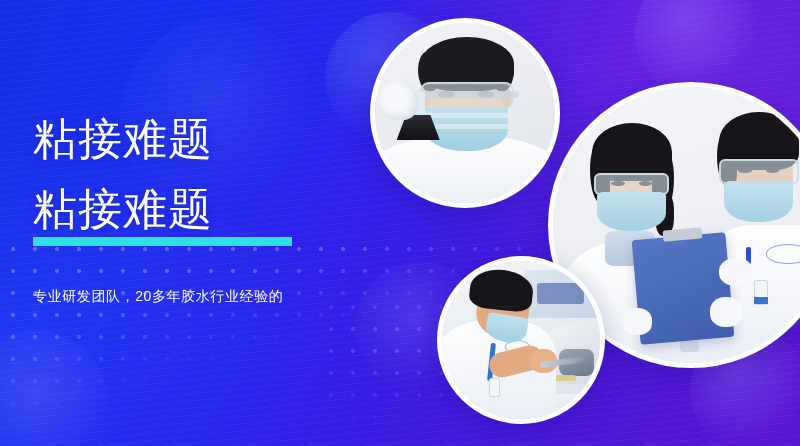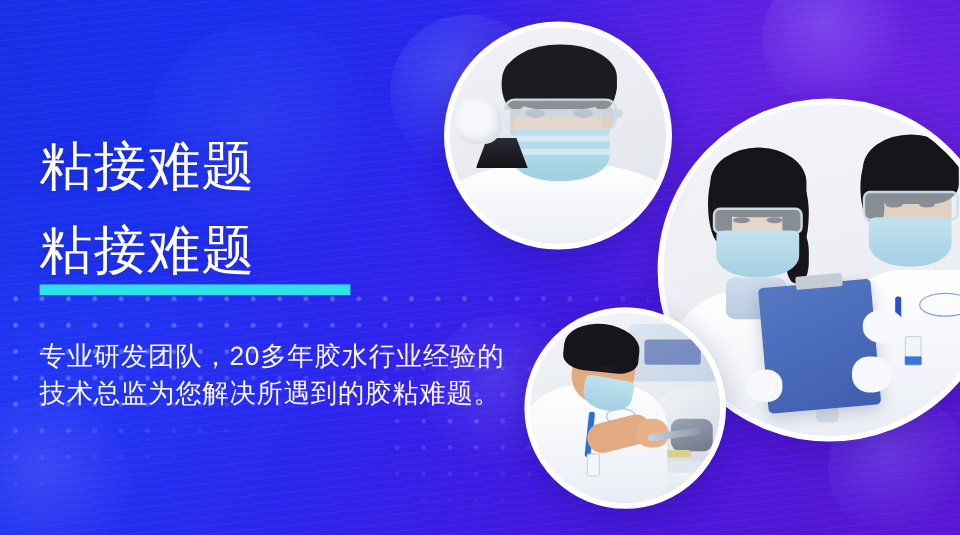--- a/index.html
+++ b/index.html
@@ -124,21 +124,21 @@
     line-height: 70px;
     font-weight: 400;
     letter-spacing: 1px;
     white-space: nowrap;
     text-shadow: 0 2px 10px rgba(10,20,120,.28);
   }
   .sub {
     margin: 0;
     padding-top: 37px;
     color: #ffffff;
-    font-size: 22px;
+    font-size: 14px;
     line-height: 31px;
     letter-spacing: .6px;
     white-space: nowrap;
     opacity: .97;
   }
 
   
   .photo {
     position: absolute;
     border-radius: 50%;
@@ -265,21 +265,20 @@
   <div class="dots"></div>
   <div class="dots-2"></div>
 
   <div class="copy">
     <div class="headline-wrap">
       <div class="hl-underline"></div>
       <h1 class="headline">粘接难题</h1>
       <h1 class="headline">粘接难题</h1>
     </div>
     <p class="sub">专业研发团队，20多年胶水行业经验的</p>
-    <p class="sub" style="padding-top:0">技术总监为您解决所遇到的胶粘难题。</p>
   </div>
 
   <div class="photo ring" id="photo-lab-flask">
     <div class="scene">
       <div class="bg-lab"></div>
       <div class="pl-table"></div>
       <div class="coat pl-coat"></div>
       <div class="pl-neck"></div>
       <div class="pl-head"></div>
       <div class="pl-ear-l"></div>

